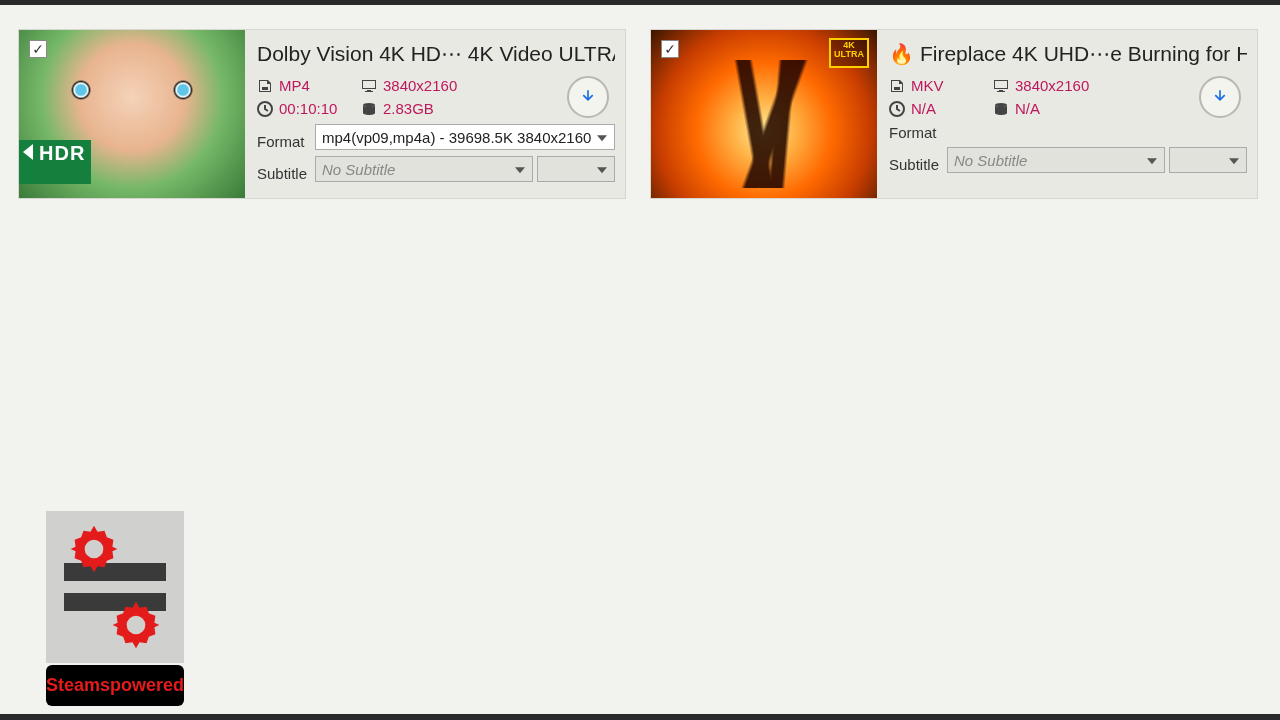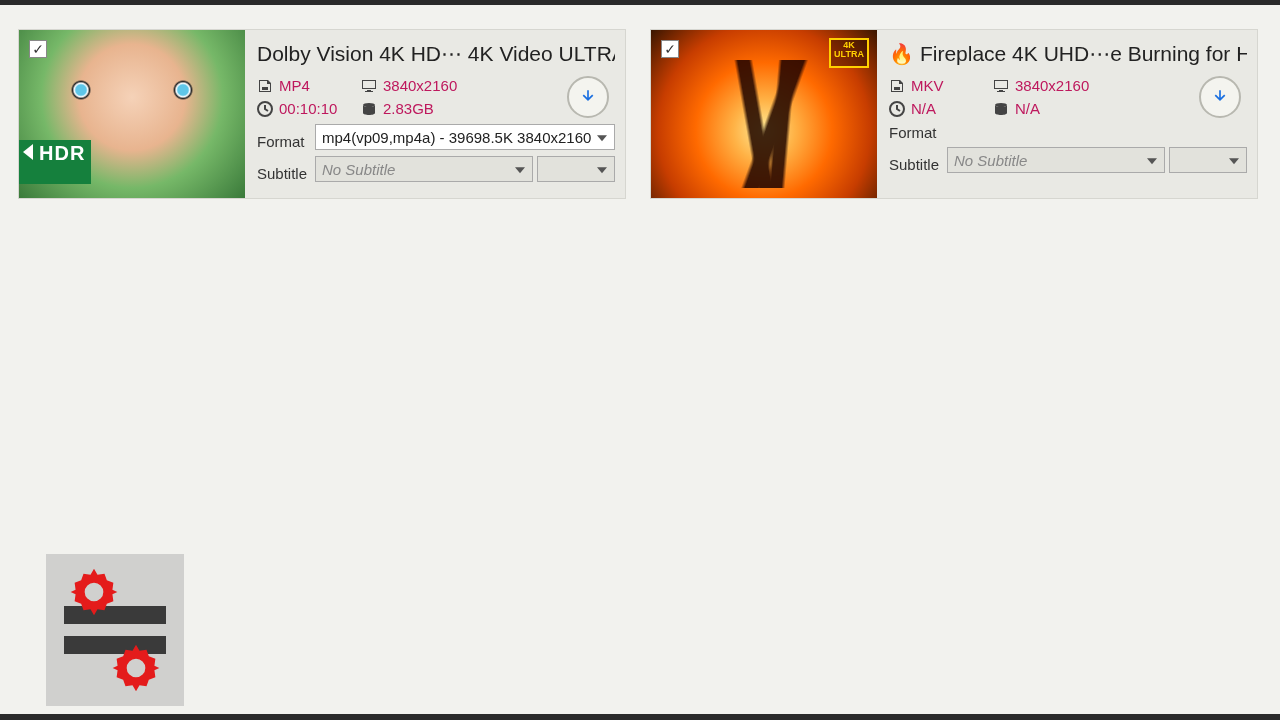--- a/index.html
+++ b/index.html
@@ -410,15 +410,16 @@
       <svg viewBox="0 0 24 24" fill="currentColor">
           <path d="M12 2l1.5 2.6 3-.4 1 2.8 2.8 1-.4 3L22 12l-2.1 1 .4 3-2.8 1-1 2.8-3-.4L12 22l-1.5-2.6-3 .4-1-2.8-2.8-1 .4-3L2 12l2.1-1-.4-3 2.8-1 1-2.8 3 .4L12 2zm0 6a4 4 0 100 8 4 4 0 000-8z"></path>
         </svg>
     </div>
     <div class="gear br">
       <svg viewBox="0 0 24 24" fill="currentColor">
           <path d="M12 2l1.5 2.6 3-.4 1 2.8 2.8 1-.4 3L22 12l-2.1 1 .4 3-2.8 1-1 2.8-3-.4L12 22l-1.5-2.6-3 .4-1-2.8-2.8-1 .4-3L2 12l2.1-1-.4-3 2.8-1 1-2.8 3 .4L12 2zm0 6a4 4 0 100 8 4 4 0 000-8z"></path>
         </svg>
     </div>
   </div>
+  <div class="wm-label">Steamspowered</div>
 </div>
 
 <div class="bottombar"></div>
 
 </body></html>

